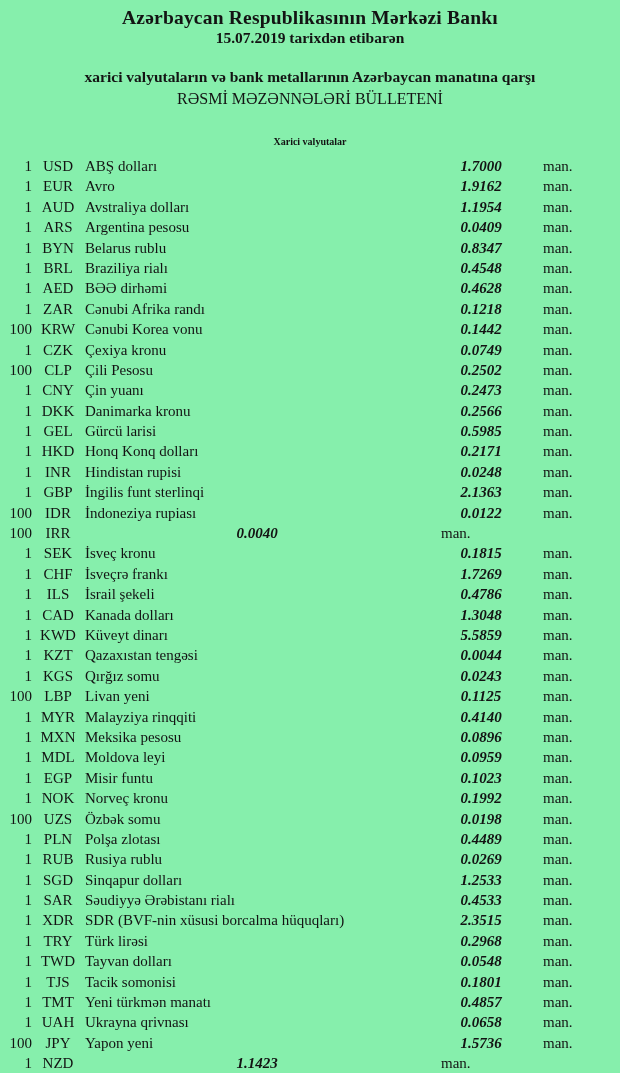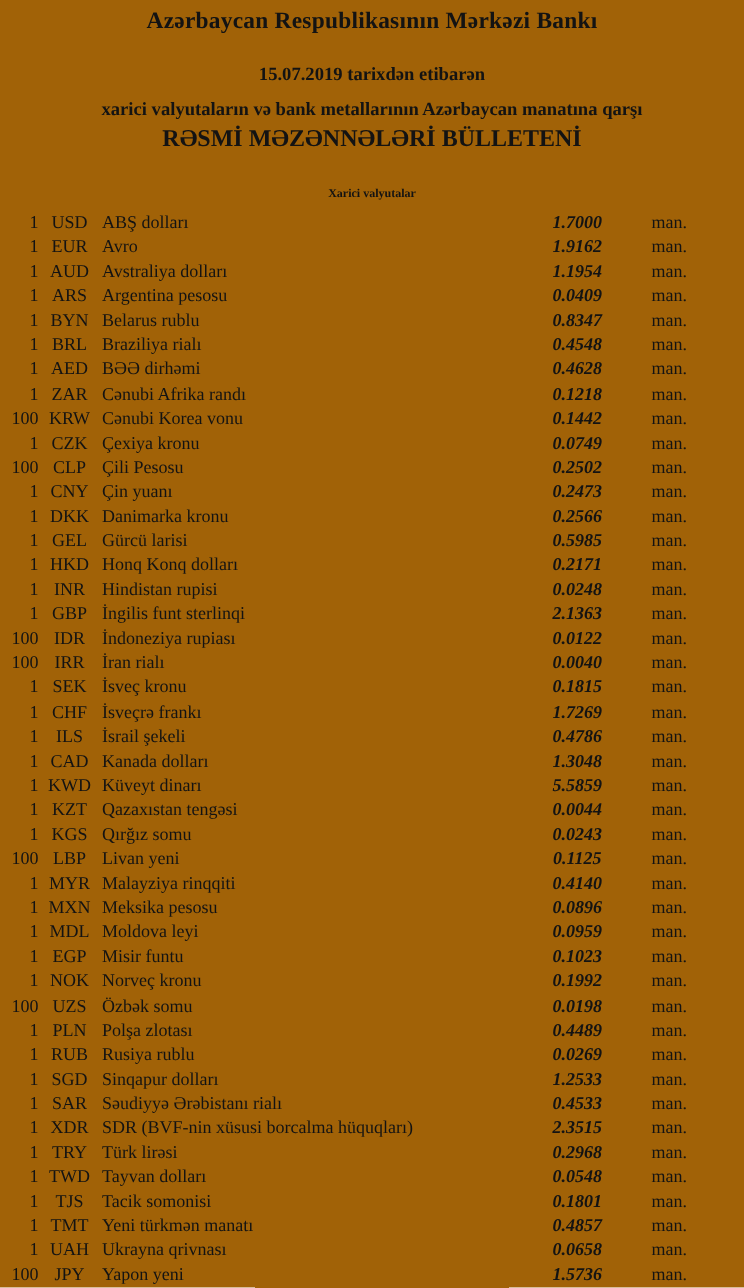--- a/index.html
+++ b/index.html
@@ -4,43 +4,43 @@
 <style>
   * { margin: 0; padding: 0; box-sizing: border-box; }
   html, body { background: #ffffff; }
   body {
     font-family: "Liberation Serif", "DejaVu Serif", serif;
     color: #131313;
   }
   .page {
     width: 620px;
     height: 1073px;
-    background: #a16207;
+    background: #86efac;
     overflow: hidden;
     position: relative;
   }
   .doc-header { text-align: center; padding-top: 7px; }
   .bank-name {
     font-size: 19.5px;
     font-weight: bold;
     letter-spacing: 0.2px;
   }
   .date-line {
     font-size: 15.5px;
     font-weight: bold;
-    margin-top: 25px;
+    margin-top: 0;
   }
   .subtitle-line {
     font-size: 15.5px;
     font-weight: bold;
-    margin-top: 11px;
+    margin-top: 21px;
   }
   .bulletin-title {
-    font-size: 20px;
-    font-weight: bold;
+    font-size: 16px;
+    font-weight: normal;
     margin-top: 4px;
   }
   .section-title {
     text-align: center;
     font-size: 10px;
     font-weight: bold;
     margin-top: 28px;
   }
   .rates-table {
     margin-top: 9px;
@@ -216,21 +216,20 @@
     <span class="cell-qty">100</span>
     <span class="cell-code">IDR</span>
     <span class="cell-name">İndoneziya rupiası</span>
     <span class="cell-rate">0.0122</span>
     <span class="cell-unit">man.</span>
   </div>
 
   <div class="rate-row">
     <span class="cell-qty">100</span>
     <span class="cell-code">IRR</span>
-    <span class="cell-name">İran rialı</span>
     <span class="cell-rate">0.0040</span>
     <span class="cell-unit">man.</span>
   </div>
 
   <div class="rate-row">
     <span class="cell-qty">1</span>
     <span class="cell-code">SEK</span>
     <span class="cell-name">İsveç kronu</span>
     <span class="cell-rate">0.1815</span>
     <span class="cell-unit">man.</span>

